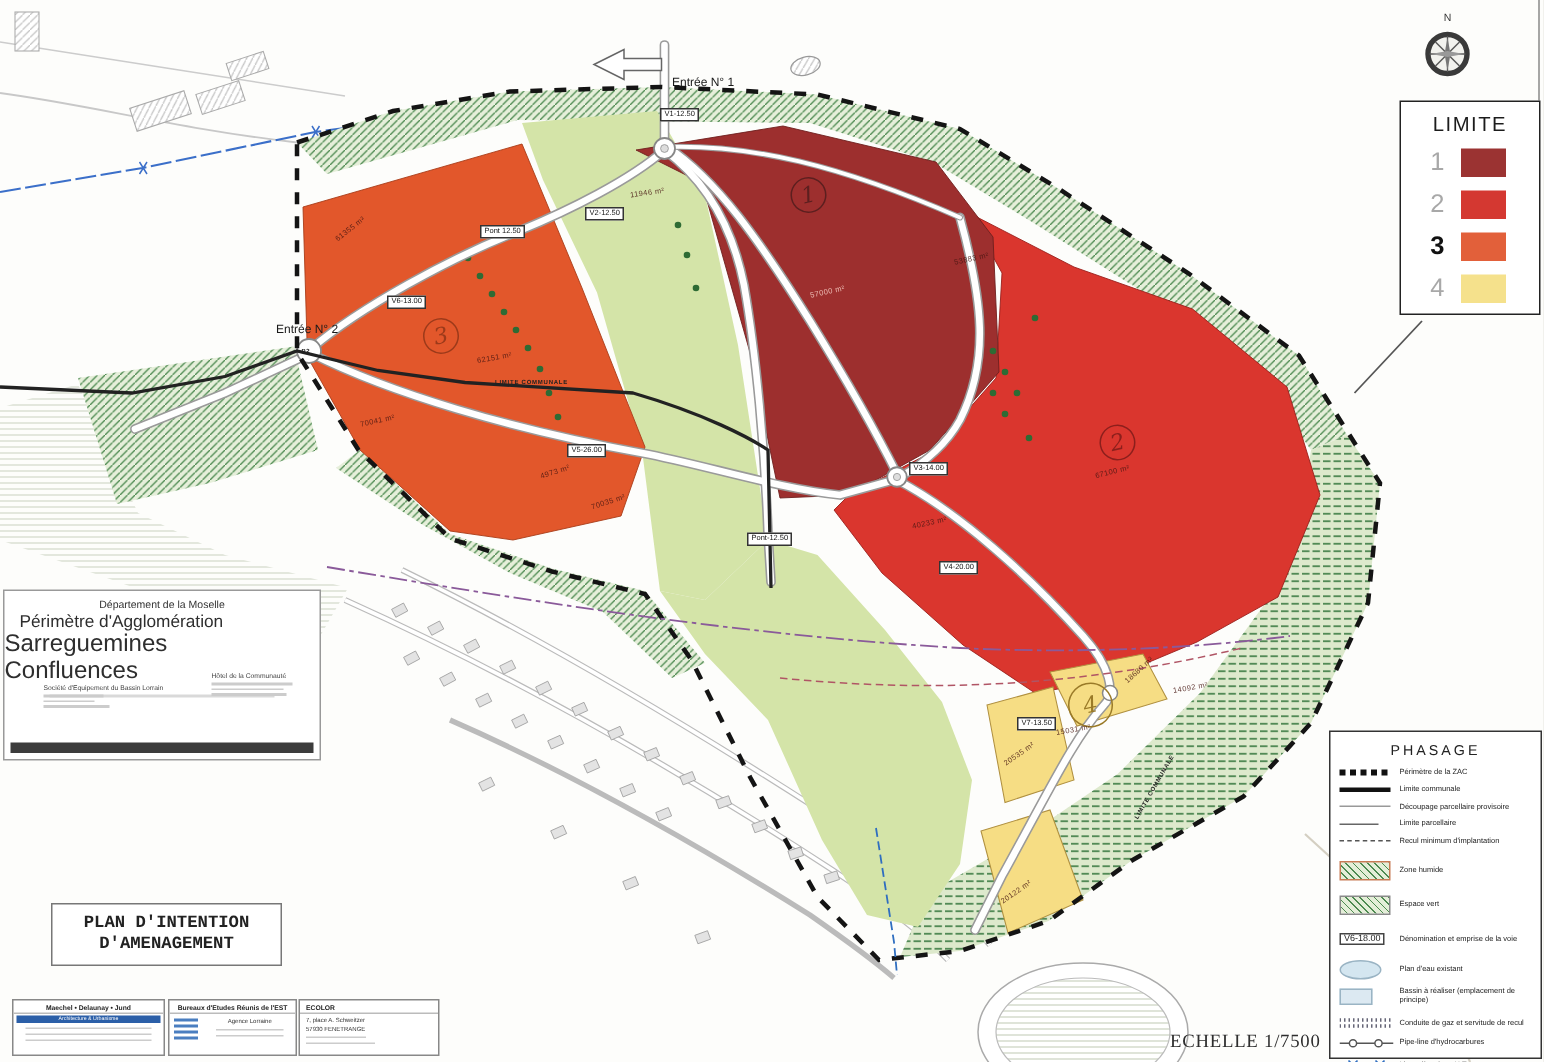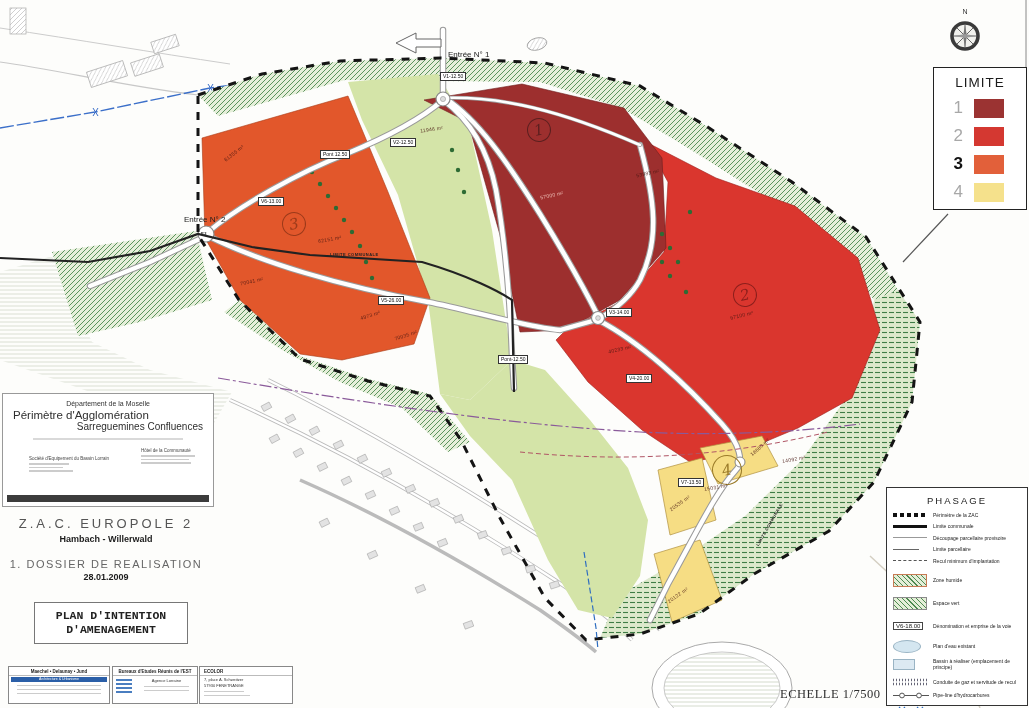--- a/index.html
+++ b/index.html
@@ -35,21 +35,21 @@
   .hatchbox{width:32px;height:11px;background:repeating-linear-gradient(45deg,#e4eed8 0 2.6px,#4d8a50 2.6px 3.4px);}
   .b-orange{border:1px solid #c87b55;}
   .b-gray{border:1px solid #8a8a8a;}
   .vbox{border:1px solid #444;font-size:6px;padding:0 2px;color:#222;background:#fff;white-space:nowrap;}
   .pond{width:26px;height:11px;border-radius:50%;background:#d4e6f0;border:1px solid #9ab4c4;}
   .bassin{width:20px;height:9px;background:#dce9f2;border:1px solid #9ab4c4;}
   
   #cart-box{left:2px;top:393px;width:210px;height:112px;background:#fff;border:1px solid #999;z-index:6;}
   .c-dept{text-align:center;font-size:7px;color:#333;margin-top:6px;}
   .c-agg{font-size:11.5px;color:#2e2e2e;margin:2px 0 0 10px;}
-  .c-sar{font-size:10px;color:#2e2e2e;text-align:right;margin:0 10px 0 0;}
+  .c-sar{font-size:16px;color:#2e2e2e;margin:0 10px 0 0;}
   .microbar{height:2px;background:#d9d9d9;margin:6px auto 0 auto;}
   .addr{position:absolute;font-size:4.5px;color:#444;}
   .addr .bar{height:1.5px;background:#ccc;margin-top:2px;}
   .c-darkbar{position:absolute;left:4px;right:4px;bottom:4px;height:7px;background:#3c3c3c;}
   #cart-titles{left:0;top:516px;width:212px;text-align:center;z-index:6;}
   .c-zac{font-size:13px;letter-spacing:3px;color:#555;}
   .c-ham{font-size:9px;font-weight:bold;color:#1c1c1c;margin-top:3px;}
   .c-dos{font-size:11px;letter-spacing:1.5px;color:#666;margin-top:14px;}
   .c-date{font-size:9px;font-weight:bold;color:#1c1c1c;margin-top:2px;}
   #plan-box{left:34px;top:602px;width:152px;height:40px;border:1px solid #777;background:#fff;
@@ -417,26 +417,20 @@
   </div>
   <div class="addr" style="left:138px;top:54px;width:68px;">
     <span>Hôtel de la Communauté</span>
     <div class="bar" style="width:54px;"></div>
     <div class="bar" style="width:48px;"></div>
     <div class="bar" style="width:50px;"></div>
   </div>
   <div class="c-darkbar"></div>
 </div>
 
-<div class="ov" id="cart-titles">
-  <div class="c-zac">Z.A.C.  EUROPOLE  2</div>
-  <div class="c-ham">Hambach - Willerwald</div>
-  <div class="c-dos">1.  DOSSIER  DE  REALISATION</div>
-  <div class="c-date">28.01.2009</div>
-</div>
 
 <div class="ov" id="plan-box">
   <div>PLAN D'INTENTION</div>
   <div>D'AMENAGEMENT</div>
 </div>
 
 <div class="ov firm" id="firm1">
   <div class="f-head">Maechel  • Delaunay •  Jund</div>
   <div class="bluebar">Architecture &amp; Urbanisme</div>
   <div class="gbar"></div>

